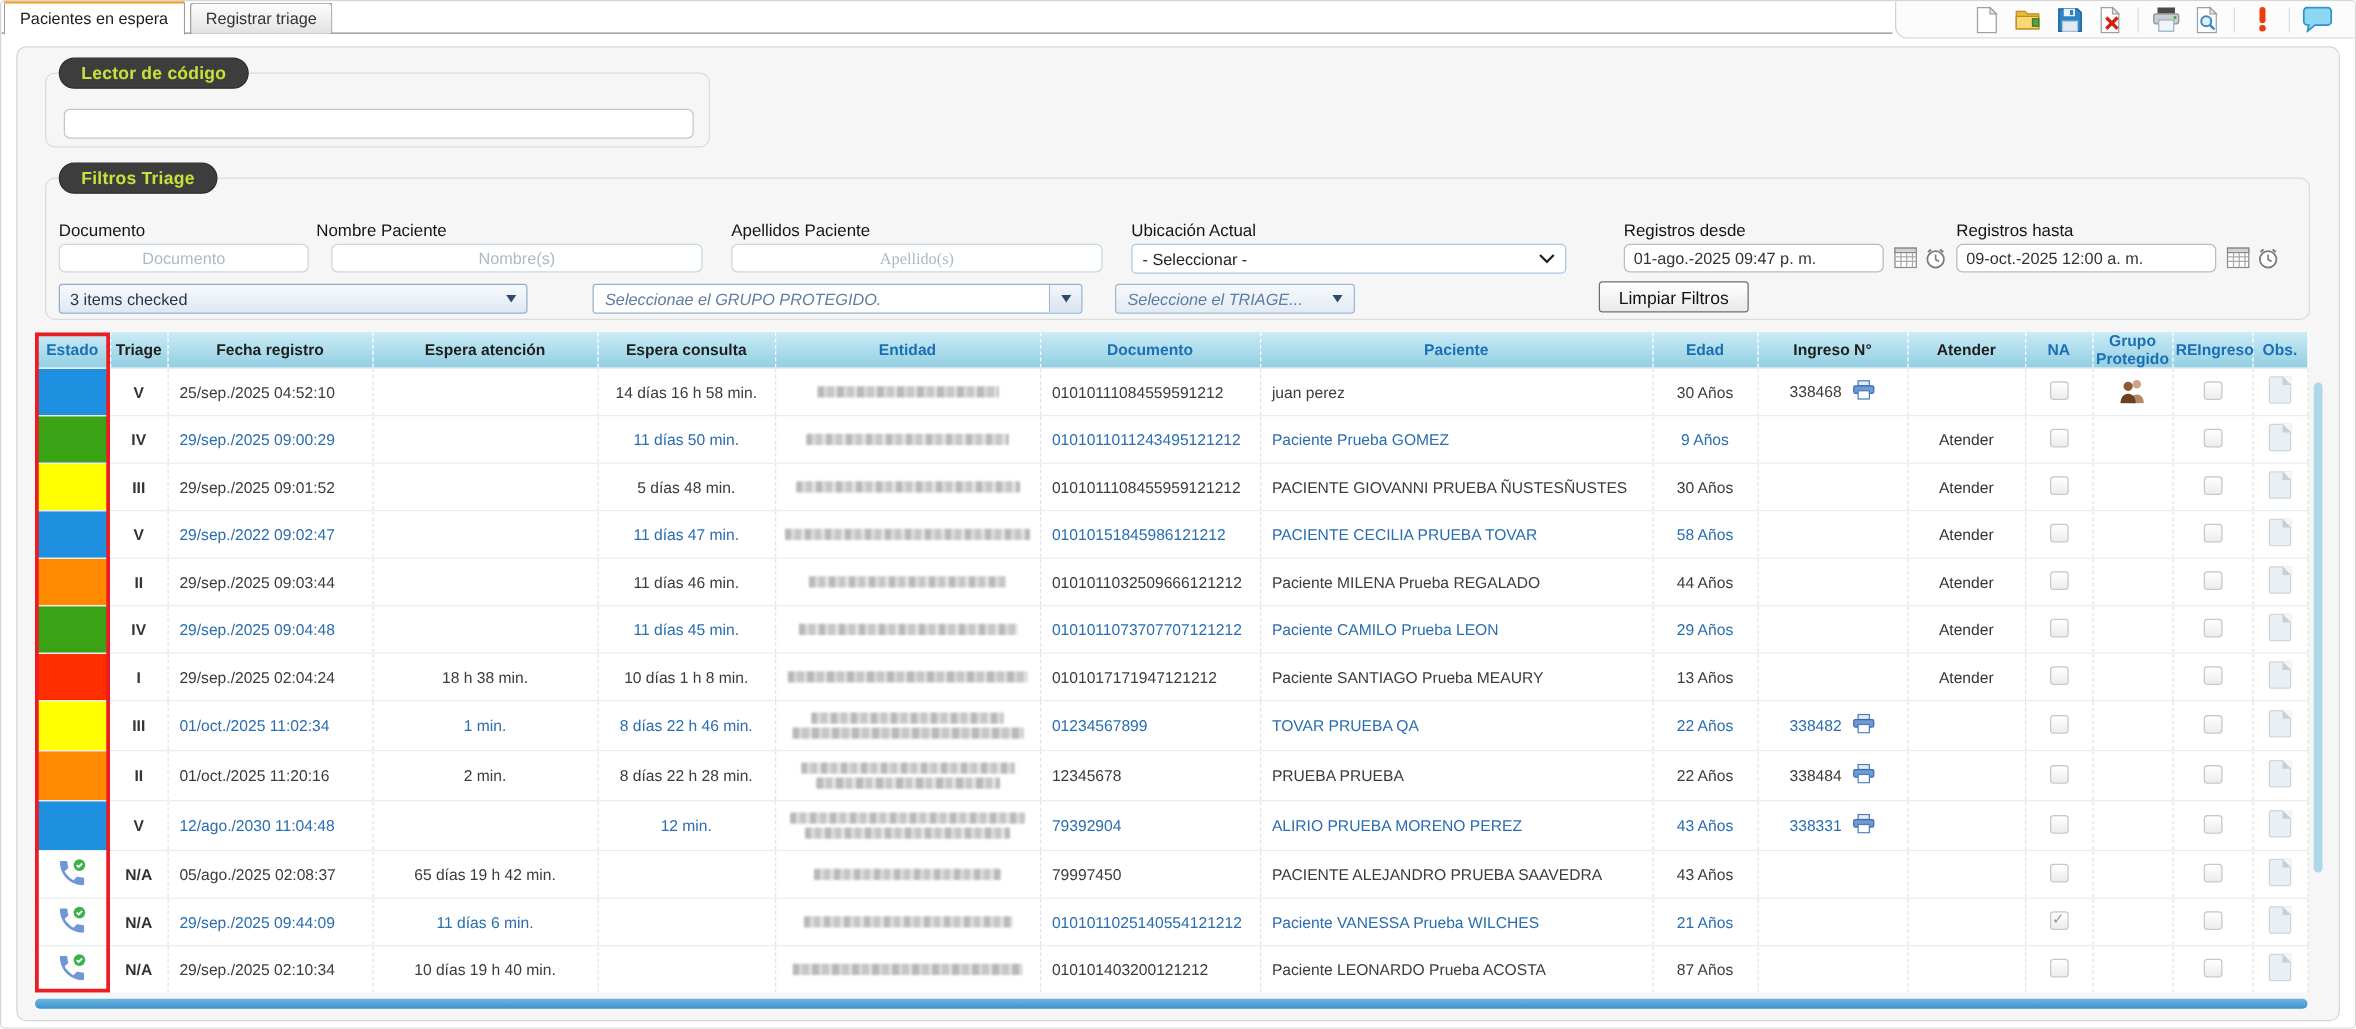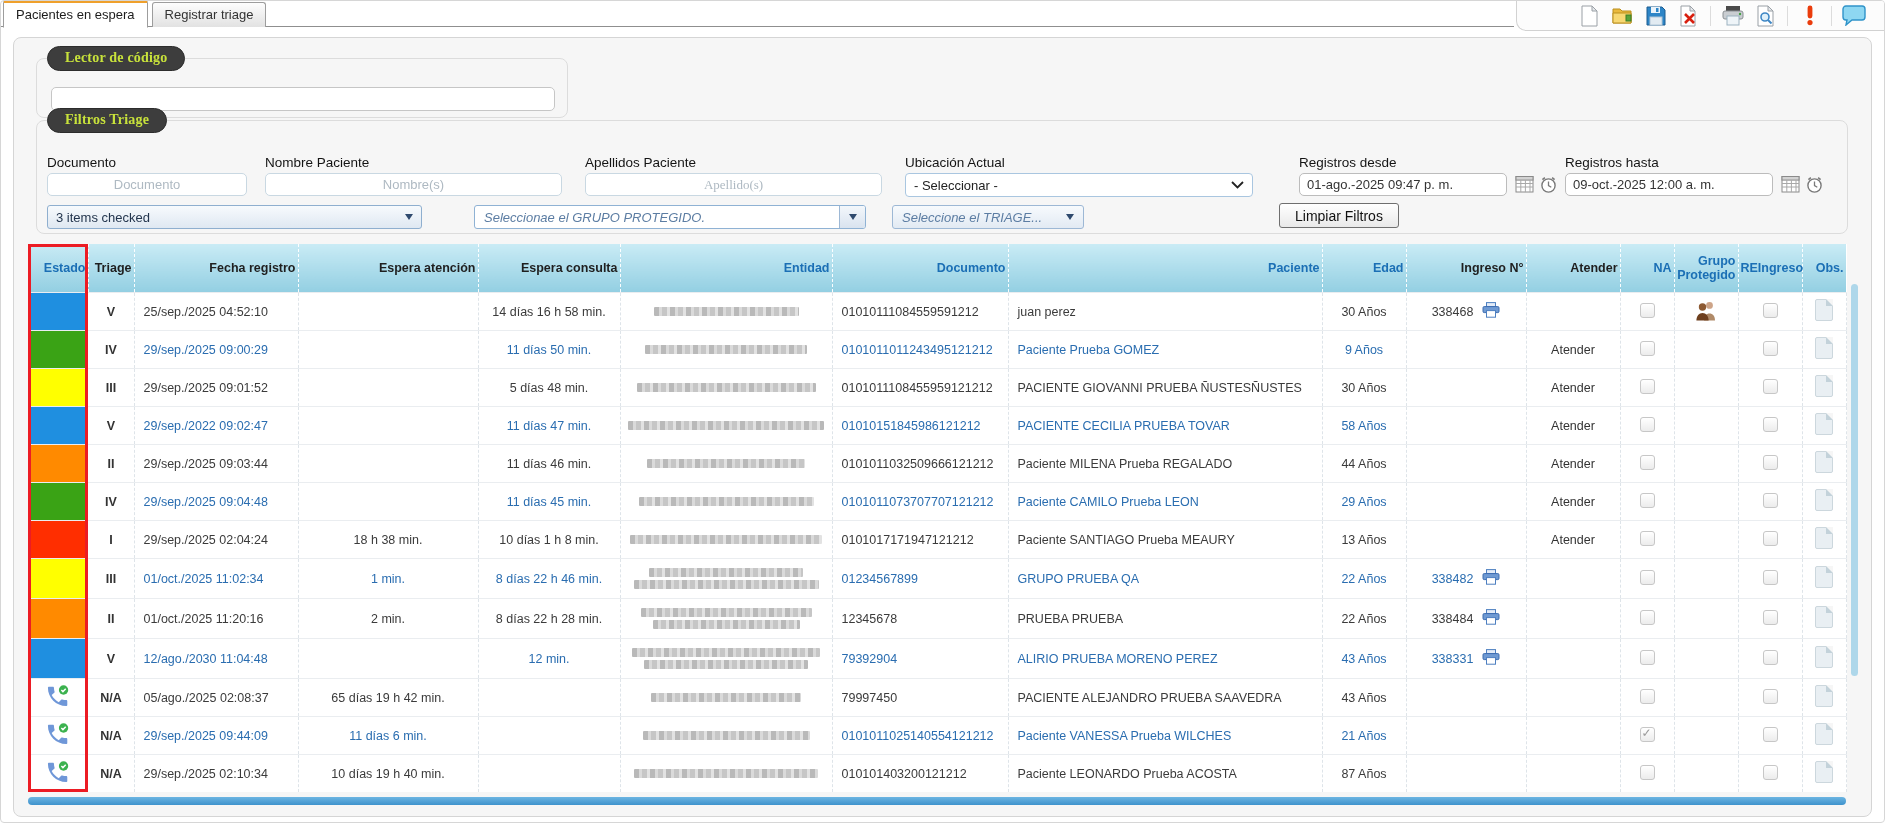--- a/index.html
+++ b/index.html
@@ -20,27 +20,27 @@
            border-left:1px solid #d2d2d2;border-bottom:1px solid #d2d2d2;border-bottom-left-radius:10px;
            display:flex;align-items:center;justify-content:flex-end;padding-right:14px;box-sizing:border-box;}
   .tbtn{width:33px;height:26px;display:flex;align-items:center;justify-content:center;cursor:pointer;}
   .tsep{width:1px;height:20px;background:#dcdcdc;margin:0 5px;}
 
   
   .panel{position:absolute;left:12px;right:12px;top:36px;bottom:5px;background:#f6f6f6;
          border:1px solid #d5d5d5;border-radius:8px;box-sizing:border-box;padding:0 14px;}
 
   .pill{position:absolute;top:-13px;left:10px;background:#3d3d3d;color:#c8e23b;font-weight:bold;
-        font-size:14px;padding:3px 17px 4px 17px;border-radius:13px;border:1px solid #2c2c2c;letter-spacing:.2px;font-family:Liberation Serif, serif;}
+        font-size:14px;padding:3px 17px 4px 17px;border-radius:13px;border:1px solid #2c2c2c;letter-spacing:.2px;}
 
   .group{position:relative;border:1px solid #dcdcdc;border-radius:8px;background:transparent;box-sizing:border-box;}
   .g-lector{margin:20px 0 0 8px;width:532px;height:60px;}
   .g-lector input{position:absolute;left:14px;top:28px;width:486px;height:22px;border:1px solid #c6c6c6;
         border-radius:5px;background:#fff;outline:none;font-size:13px;padding:0 8px;}
-  .g-filtros{margin:2px 0 0 8px;height:114px;width:1812px;}
+  .g-filtros{margin:24px 0 0 8px;height:114px;width:1812px;}
 
   .flabel{position:absolute;top:34px;font-size:13.5px;color:#141414;white-space:nowrap;}
   .ftext{position:absolute;top:52px;height:23px;box-sizing:border-box;border:1px solid #c9d8e2;border-radius:5px;
          background:#fff;font-size:13px;text-align:center;outline:none;color:#333;}
   .ftext::placeholder{color:#aeb9c2;}
   .fdate{position:absolute;top:52px;height:23px;box-sizing:border-box;border:1px solid #bcbcbc;border-radius:5px;
          background:#fff;font-size:13px;padding:0 7px;outline:none;color:#333;}
   .fselect{position:absolute;top:52px;height:24px;box-sizing:border-box;border:1px solid #a9c6e0;border-radius:4px;
          background:#fff;font-size:13px;color:#222;display:flex;align-items:center;padding:0 8px;cursor:pointer;}
   .fselect .grow{flex:1;}
@@ -53,22 +53,22 @@
   .combo-white .btn{margin-left:auto;align-self:stretch;width:25px;display:flex;align-items:center;justify-content:center;
         background:linear-gradient(#f3f7fb,#d9e3ef);border-left:1px solid #9db8d5;border-radius:0 2px 2px 0;}
   .combo-white .btn .tri{margin:0;}
   .combo-sm{border:1px solid #9db8d5;border-radius:3px;background:linear-gradient(#f7fafd,#e2eaf3);color:#5c7da3;font-style:italic;padding:0 9px;gap:10px;}
   .btn-limpiar{position:absolute;top:82px;height:25px;padding:0 15px;font-size:14px;color:#111;cursor:pointer;
         border:1px solid #6f6f6f;border-radius:3px;background:linear-gradient(#ffffff,#e9e9e9);}
 
   
   .table-wrap{position:relative;margin:10px 0 0 0;width:1818px;}
   table{border-collapse:collapse;table-layout:fixed;width:1818px;background:#fff;font-size:12.5px;color:#3b3b3b;}
-  thead th{background:linear-gradient(#c9ebf5,#93cfe2);height:48px;font-weight:bold;font-size:12.5px;
-        border-right:1px dashed rgba(255,255,255,.95);padding:0 2px;line-height:14px;text-align:right;}
+  thead th{background:linear-gradient(#c9ebf5,#93cfe2);height:28px;font-weight:bold;font-size:12.5px;
+        border-right:1px dashed rgba(255,255,255,.95);padding:0 2px;line-height:14px;}
   th.h-blue{color:#1b6fb5;} th.h-dark{color:#1f1f1f;}
   tbody td{border-top:1px solid #eaedf0;border-right:1px dashed #dee4e9;padding:6px 5px;height:24px;
         vertical-align:middle;text-align:center;overflow:hidden;}
   td.al{text-align:left;padding-left:9px;}
   tr.row-blue td{color:#2a6db0;}
   td.c-triage{font-weight:bold;color:#333 !important;}
   td.c-estado{padding:0;border-right:1px dashed #ffffff;}
   .cb{display:inline-block;width:13px;height:13px;border:1px solid #c7c7c7;border-radius:3px;
       background:linear-gradient(#ffffff,#ececec);position:relative;cursor:pointer;}
   .cb.checked::after{content:"\2713";position:absolute;left:1px;top:-2px;font-size:12px;color:#9a9a9a;}
@@ -164,21 +164,21 @@
       <div class="pill">Lector de código</div>
       <input type="text" value="" style="">
     </div>
 
     <div class="group g-filtros">
       <div class="pill">Filtros Triage</div>
 
       <span class="flabel" style="left:10px">Documento</span>
       <input class="ftext" style="left: 10px; width: 200px;" type="text" placeholder="Documento">
 
-      <span class="flabel" style="left:228px">Nombre Paciente</span>
+      <span class="flabel" style="left:216px">Nombre Paciente</span>
       <input class="ftext" style="left: 228px; width: 297px;" type="text" placeholder="Nombre(s)">
 
       <span class="flabel" style="left:548px">Apellidos Paciente</span>
       <input class="ftext" style="left: 548px; width: 297px; font-family: Liberation Serif, serif;" type="text" placeholder="Apellido(s)">
 
       <span class="flabel" style="left:868px">Ubicación Actual</span>
       <div class="fselect" style="left:868px;width:348px">
         <span class="grow">- Seleccionar -</span>
         <svg width="13" height="8" viewBox="0 0 13 8">
             <path d="M1 1l5.5 5.5L12 1" fill="none" stroke="#222" stroke-width="1.8"></path>
@@ -421,21 +421,21 @@
     <td class="c-estado" style="background: rgb(255, 255, 0);"></td>
     <td class="c-triage">III</td>
     <td class="c-fecha al">01/oct./2025 11:02:34</td>
     <td class="c-espat">1 min.</td>
     <td class="c-espcon">8 días 22 h 46 min.</td>
     <td class="c-entidad">
                 <div class="rbar" style="width: 154px;"></div>
                 <div class="rbar" style="width: 185px;"></div>
               </td>
     <td class="c-doc al">01234567899</td>
-    <td class="c-pac al">GRUPO PRUEBA QA</td>
+    <td class="c-pac al">TOVAR PRUEBA QA</td>
     <td class="c-edad">22 Años</td>
     <td class="c-ingreso ingreso-cell"><span class="num">338482</span><span class="picon"><svg width="18" height="16" viewBox="0 0 18 16">
                     <rect x="4.5" y="0.6" width="9" height="4" fill="#e3ecf8" stroke="#4d7fc0"></rect>
                     <rect x="1" y="4.6" width="16" height="6" rx="1.2" fill="#6f9ad3" stroke="#3c6cb0"></rect>
                     <rect x="4.5" y="8.6" width="9" height="6.6" fill="#fff" stroke="#4d7fc0"></rect>
                   </svg></span></td>
     <td class="c-atender"></td>
     <td class="c-na"><span class="cb"></span></td>
     <td class="c-grupo"></td>
     <td class="c-reing"><span class="cb"></span></td>

